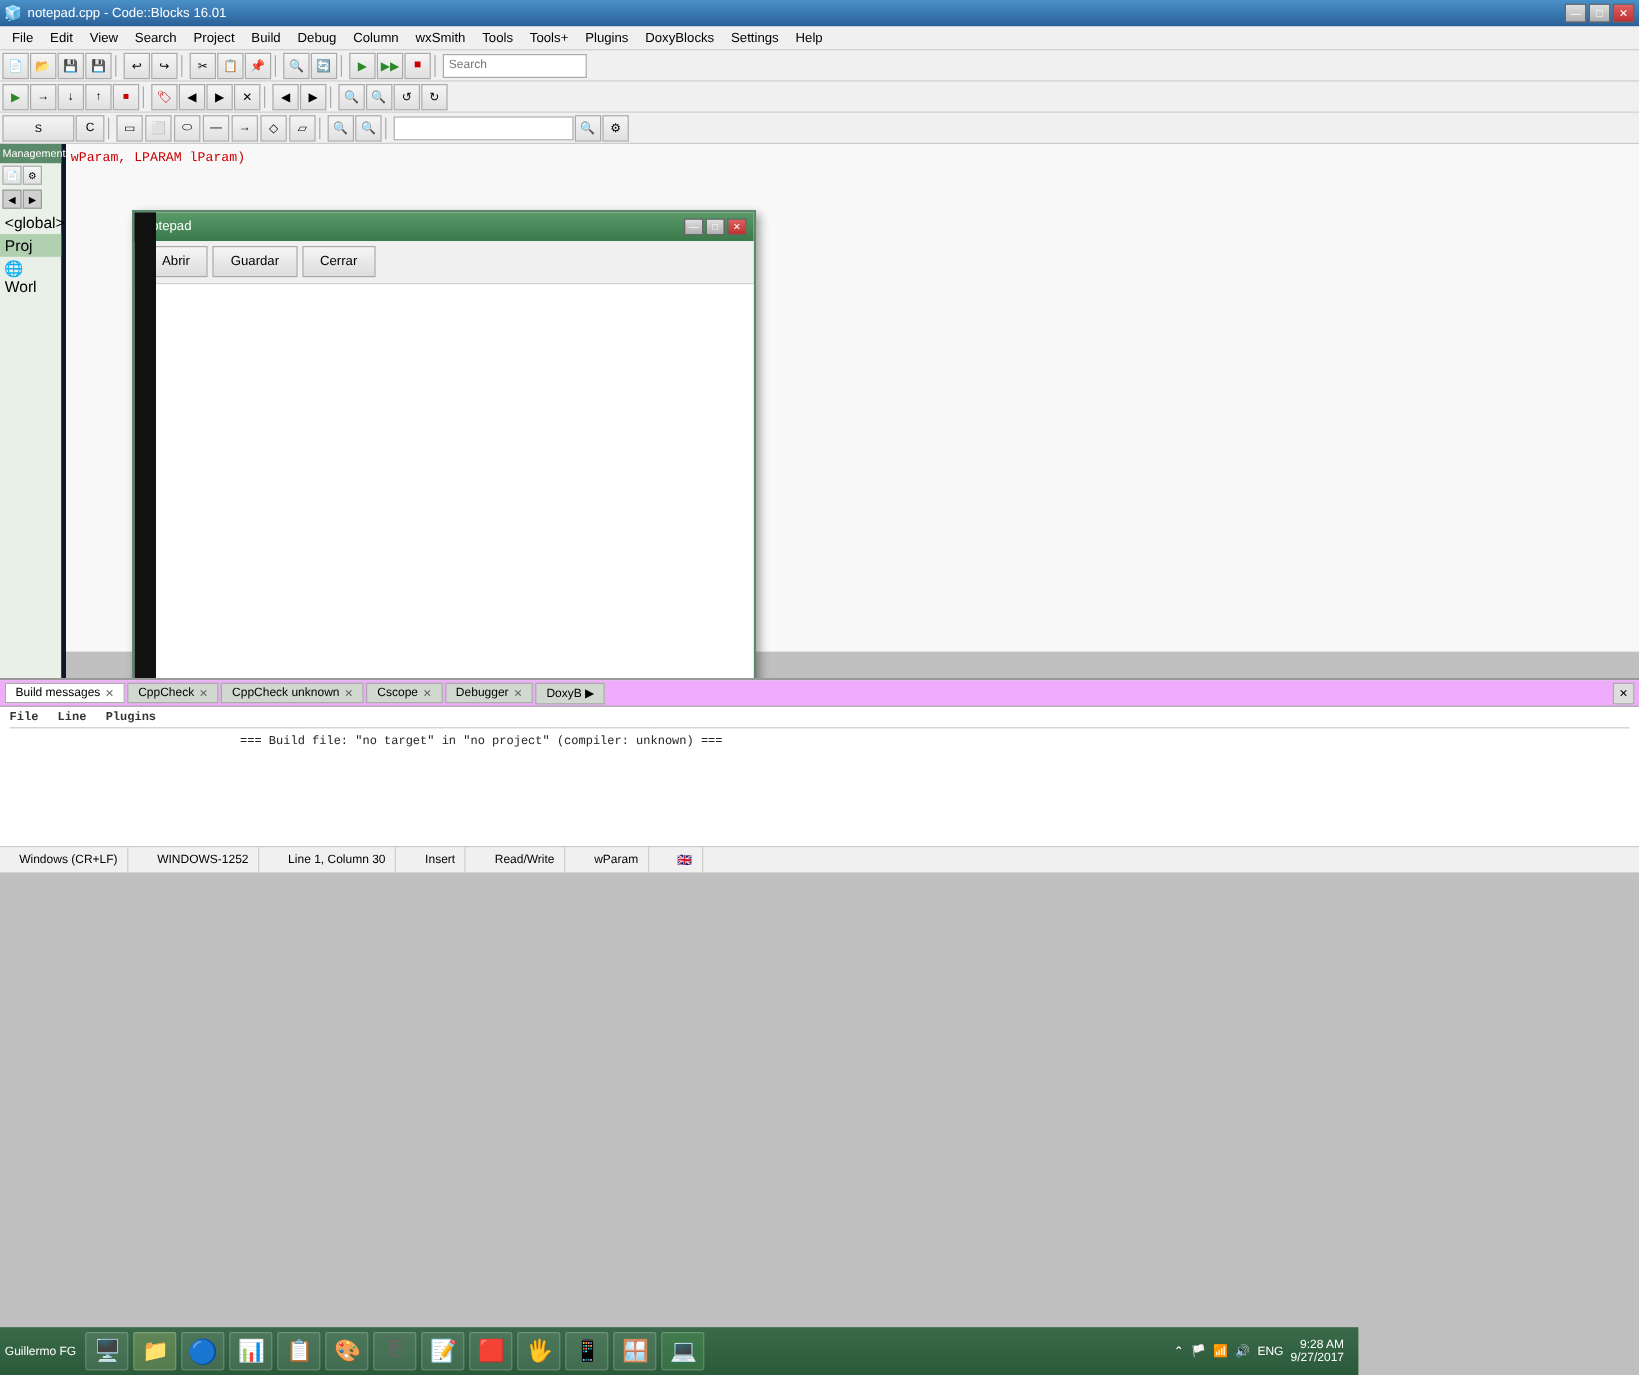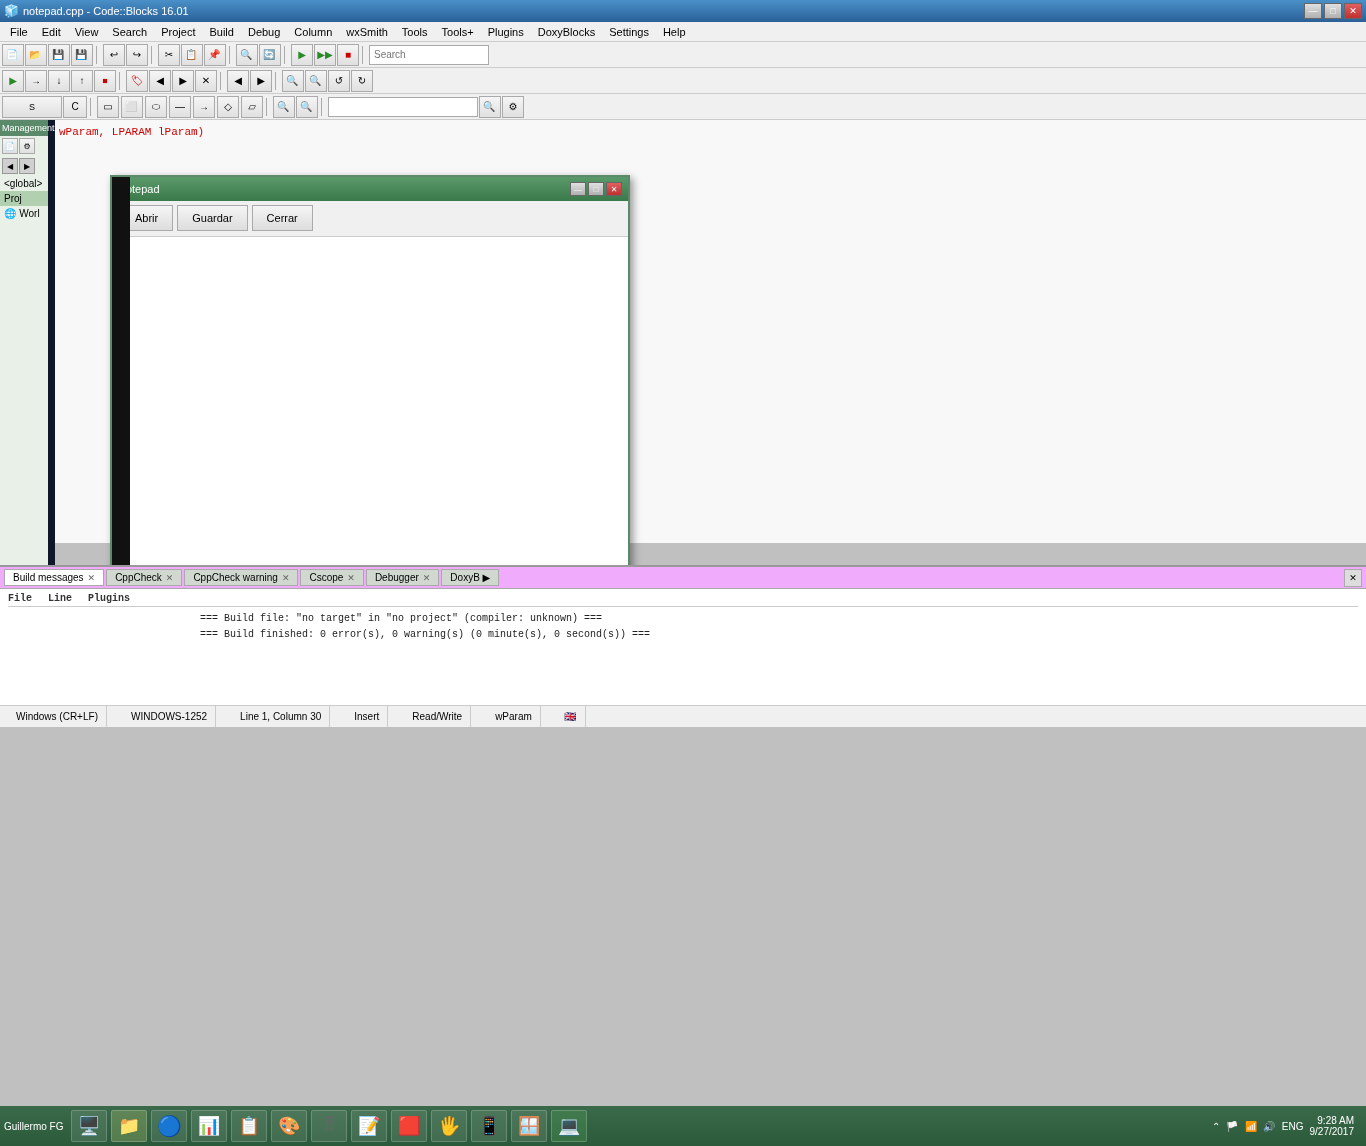--- a/index.html
+++ b/index.html
@@ -67,21 +67,21 @@
       height: 20px;
       border: 1px solid #aaa;
       font-size: 10px;
       padding: 0 4px;
     }
 
     
     .sidebar {
       width: 55px;
       background: #e8f0e8;
-      border-right: 7px solid #0f172a;
+      border-right: 4px solid #0f172a;
       display: flex;
       flex-direction: column;
     }
     .sidebar-tab {
       background: #5a8a6a;
       color: white;
       font-size: 9px;
       padding: 3px 2px;
       text-align: center;
     }
@@ -97,21 +97,21 @@
     .sidebar-nav-btn {
       width: 16px; height: 16px;
       background: #d0d0d0;
       border: 1px solid #999;
       font-size: 8px;
       cursor: pointer;
       display: flex; align-items: center; justify-content: center;
     }
     .sidebar-item {
       padding: 2px 4px;
-      font-size: 10px;
+      font-size: 13px;
       cursor: pointer;
     }
     .sidebar-item-active { background: #b0d0b0; }
     .editor-content {
       background: white;
       font-family: 'Courier New', monospace;
       font-size: 11px;
       padding: 4px;
       overflow: auto;
       height: calc(100% - 20px);
@@ -260,21 +260,21 @@
       height: 100%;
       display: flex;
       align-items: center;
     }
 
     
     .taskbar {
       position: fixed;
       bottom: 0;
       left: 0;
-      width: 1366px;
+      width: 1132px;
       height: 40px;
       background: linear-gradient(to bottom, #3a6a4a, #2a5a3a);
       display: flex;
       align-items: center;
       padding: 0 4px;
       gap: 4px;
       z-index: 1000;
     }
     .taskbar-icon {
       width: 36px; height: 32px;
@@ -483,21 +483,21 @@
   <div class="output-tabs">
     <div class="output-tab active">
       <span>Build messages</span>
       <span class="output-tab-close">✕</span>
     </div>
     <div class="output-tab">
       <span>CppCheck</span>
       <span class="output-tab-close">✕</span>
     </div>
     <div class="output-tab">
-      <span>CppCheck warning</span>
+      <span>CppCheck unknown</span>
       <span class="output-tab-close">✕</span>
     </div>
     <div class="output-tab">
       <span>Cscope</span>
       <span class="output-tab-close">✕</span>
     </div>
     <div class="output-tab">
       <span>Debugger</span>
       <span class="output-tab-close">✕</span>
     </div>
@@ -510,25 +510,20 @@
   <div class="output-content">
     <div class="output-header">
       <span class="col-file">File</span>
       <span class="col-line">Line</span>
       <span>Plugins</span>
     </div>
     <div class="output-line">
       <span class="col-file"></span>
       <span class="col-line"></span>
       <span>=== Build file: "no target" in "no project" (compiler: unknown) ===</span>
-    </div>
-    <div class="output-line">
-      <span class="col-file"></span>
-      <span class="col-line"></span>
-      <span>=== Build finished: 0 error(s), 0 warning(s) (0 minute(s), 0 second(s)) ===</span>
     </div>
   </div>
 </div>
 
 <div class="status-bar">
   <span class="status-item">Windows (CR+LF)</span>
   <span class="status-item">WINDOWS-1252</span>
   <span class="status-item">Line 1, Column 30</span>
   <span class="status-item">Insert</span>
   <span class="status-item">Read/Write</span>

